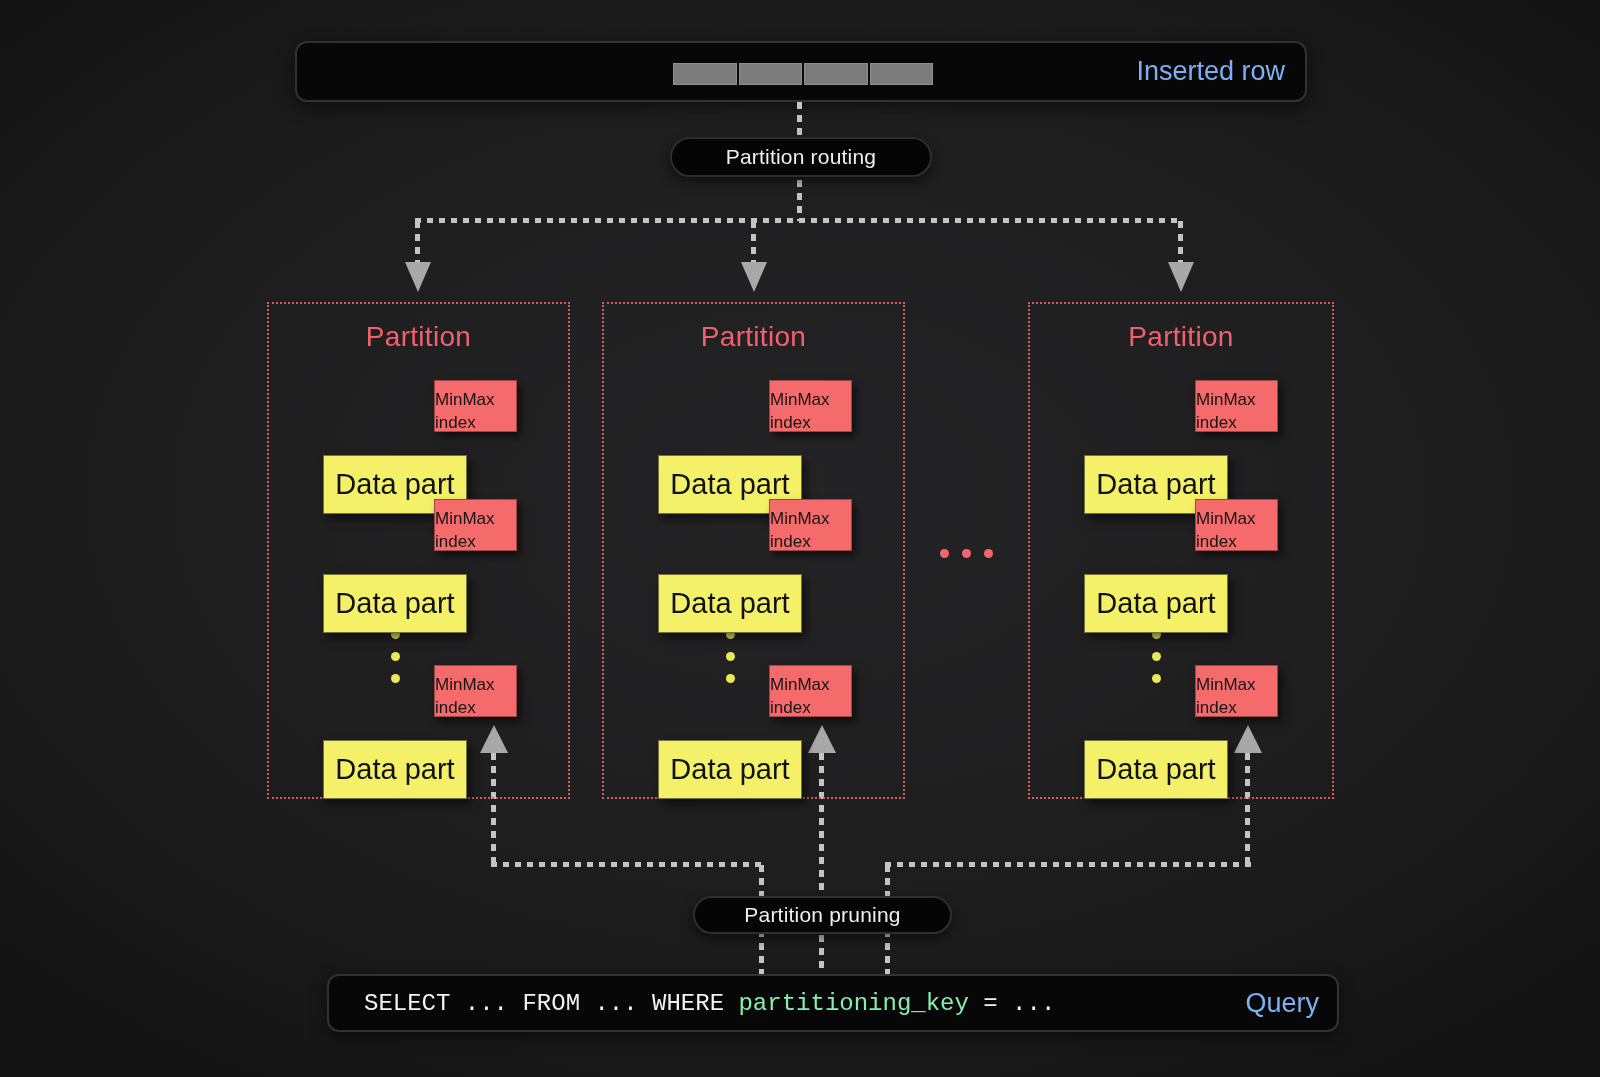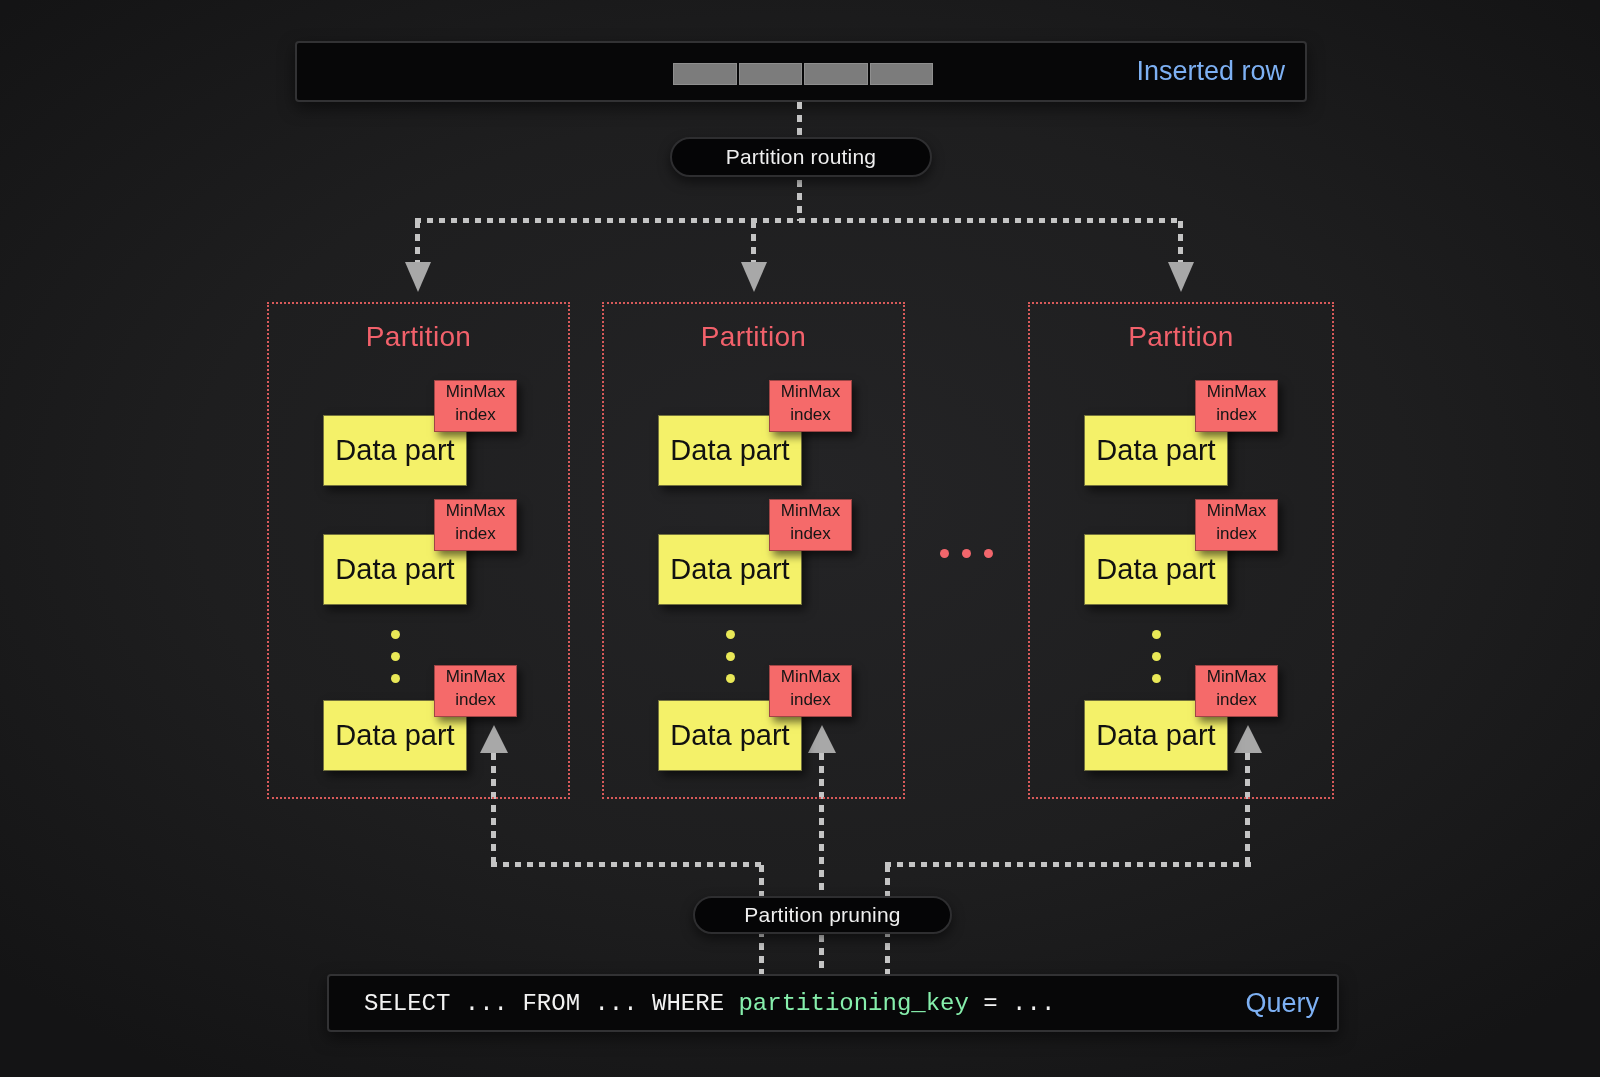--- a/index.html
+++ b/index.html
@@ -4,21 +4,21 @@
 <style>
   html,body{margin:0;padding:0;background:#101010;}
   .canvas{
     position:relative;width:1600px;height:1077px;overflow:hidden;
     background:radial-gradient(ellipse 1100px 700px at 50% 46%, #242426 0%, #1e1e1f 55%, #141415 100%);
     font-family:"Liberation Sans", sans-serif;
   }
   
   .bar{
     position:absolute;left:295px;width:1012px;height:61px;
-    background:#070708;border:2px solid #323234;border-radius:4px;
+    background:#070708;border:2px solid #323234;border-radius:12px;
     box-sizing:border-box;box-shadow:0 6px 16px rgba(0,0,0,.5);
     display:flex;align-items:center;
   }
   .bar.top{top:41px;}
   .bar.bottom{top:974px;height:58px;margin-left:32px;}
   .pill{
     position:absolute;background:#050506;border:2px solid #2e2e30;border-radius:20px;
     box-sizing:border-box;display:flex;align-items:center;justify-content:center;
     color:#efefef;font-size:21px;letter-spacing:.2px;z-index:4;
     box-shadow:0 5px 12px rgba(0,0,0,.5);
@@ -45,29 +45,29 @@
     border:2px dotted #d85a5a;z-index:2;
   }
   .p1{left:267px;width:303px;}
   .p2{left:602px;width:303px;}
   .p3{left:1028px;width:306px;}
   .partition-title{
     margin-top:17px;text-align:center;color:#f2616b;font-size:28px;letter-spacing:.3px;
   }
   .minmax{
     position:absolute;left:165px;width:83px;height:52px;box-sizing:border-box;
-    background:#f56a6a;color:#151515;font-size:17px;line-height:1.35;text-align:center;
-    padding-top:0;z-index:4;box-shadow:4px 5px 8px rgba(0,0,0,.55);
+    background:#f56a6a;color:#151515;font-size:17px;line-height:1.35;
+    padding-top:8px;z-index:4;box-shadow:4px 5px 8px rgba(0,0,0,.55);
     border:1px solid rgba(0,0,0,.35);
   }
   .datapart{
-    position:absolute;left:54px;width:144px;height:71px;box-sizing:border-box;
+    position:absolute;left:54px;width:144px;height:59px;box-sizing:border-box;
     background:#f4f169;color:#111;font-size:29px;
     display:flex;align-items:center;justify-content:center;z-index:3;
-    box-shadow:4px 5px 9px rgba(0,0,0,.55);border:1px solid rgba(10,10,25,.55);
+    box-shadow:4px 5px 9px rgba(0,0,0,.55);border:1px solid rgba(10,10,25,.55);margin-top:40px;
   }
   .minmax.r1{top:76px;}  .datapart.r1{top:111px;}
   .minmax.r2{top:195px;} .datapart.r2{top:230px;}
   .minmax.r3{top:361px;} .datapart.r3{top:396px;}
   .ydot{position:absolute;left:122px;width:9px;height:9px;border-radius:50%;background:#e9e857;}
   .ydot.d1{top:326px;} .ydot.d2{top:348px;} .ydot.d3{top:370px;}
   
   .pellipsis{position:absolute;left:940px;top:549px;display:flex;gap:13px;z-index:2;}
   .pellipsis span{width:9px;height:9px;border-radius:50%;background:#f2666c;}
   

